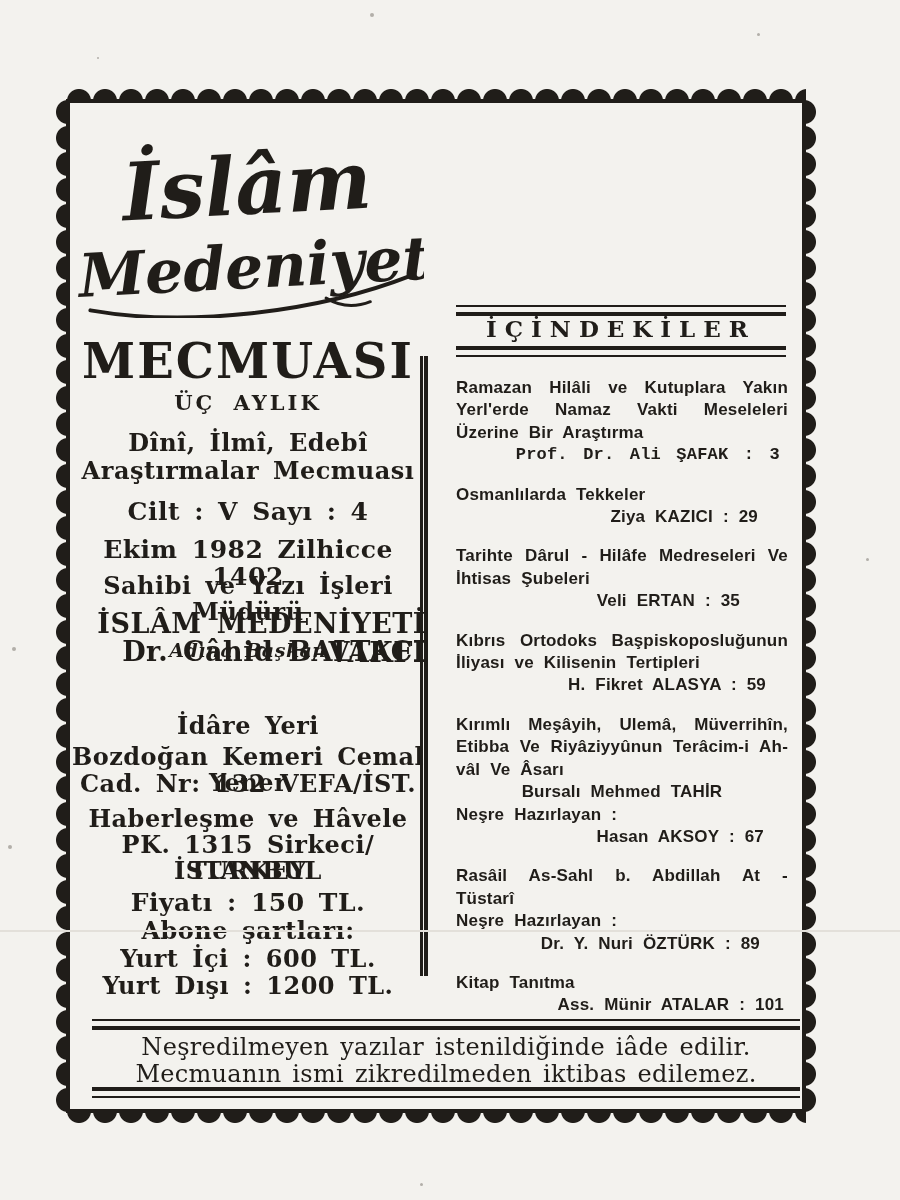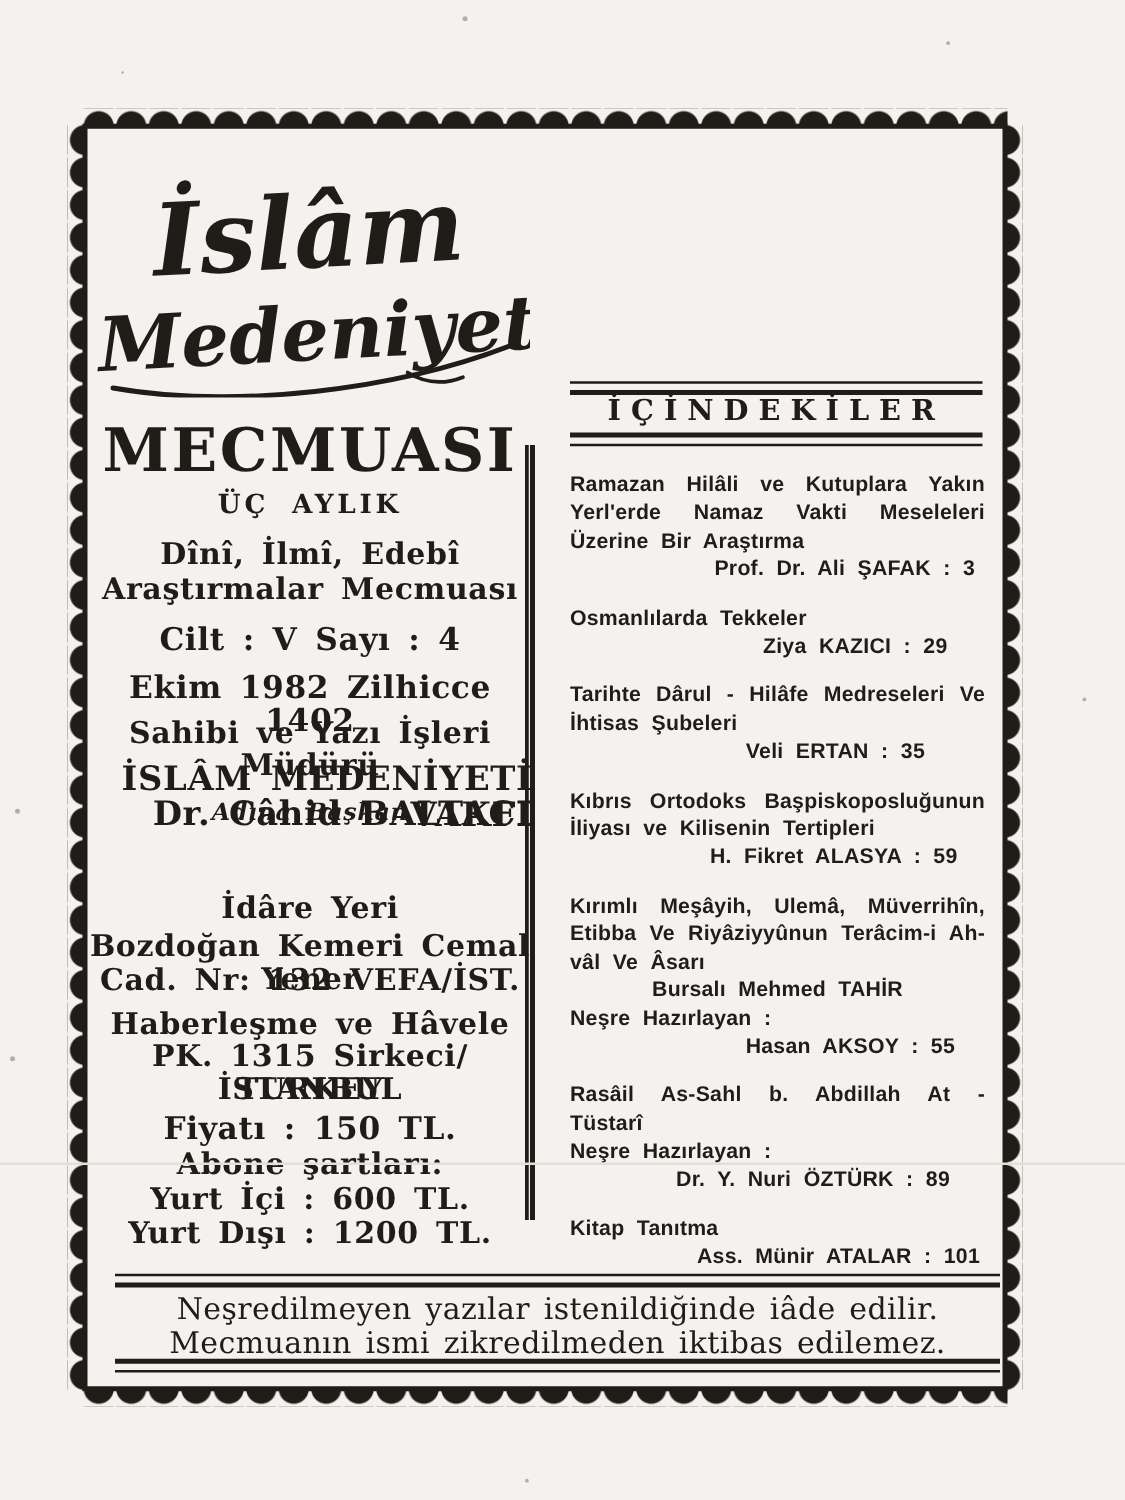--- a/index.html
+++ b/index.html
@@ -105,21 +105,21 @@
 <div class="ml fs24" style="top:973px">Yurt Dışı : 1200 TL.</div>
 
 <div class="rule-a toc-rule-top"></div>
 <div class="toc-header">İÇİNDEKİLER</div>
 <div class="rule-b toc-rule-bot"></div>
 <div class="toc-list">
     <div class="toc-item">
       <div class="toc-line justify">Ramazan Hilâli ve Kutuplara Yakın</div>
       <div class="toc-line justify">Yerl'erde Namaz Vakti Meseleleri</div>
       <div class="toc-line left">Üzerine Bir Araştırma</div>
-      <div class="toc-line right" style="padding-right: 8px;">Prof. Dr. Ali ŞAFAK :  3</div>
+      <div class="toc-line right" style="padding-right: 8px; font-family: Liberation Mono, monospace;">Prof. Dr. Ali ŞAFAK :  3</div>
     </div>
     <div class="toc-item">
       <div class="toc-line left">Osmanlılarda Tekkeler</div>
       <div class="toc-line right" style="padding-right: 30px;">Ziya KAZICI : 29</div>
     </div>
     <div class="toc-item">
       <div class="toc-line justify">Tarihte Dârul - Hilâfe Medreseleri Ve</div>
       <div class="toc-line left">İhtisas Şubeleri</div>
       <div class="toc-line right" style="padding-right: 48px;">Veli ERTAN : 35</div>
     </div>
@@ -127,21 +127,21 @@
       <div class="toc-line justify">Kıbrıs Ortodoks Başpiskoposluğunun</div>
       <div class="toc-line left">İliyası ve Kilisenin Tertipleri</div>
       <div class="toc-line right" style="padding-right: 22px;">H. Fikret ALASYA : 59</div>
     </div>
     <div class="toc-item">
       <div class="toc-line justify">Kırımlı Meşâyih, Ulemâ, Müverrihîn,</div>
       <div class="toc-line justify">Etibba Ve Riyâziyyûnun Terâcim-i Ah-</div>
       <div class="toc-line left">vâl Ve Âsarı</div>
       <div class="toc-line center">Bursalı Mehmed TAHİR</div>
       <div class="toc-line left">Neşre Hazırlayan :</div>
-      <div class="toc-line right" style="padding-right: 24px;">Hasan AKSOY : 55</div>
+      <div class="toc-line right" style="padding-right: 24px;">Hasan AKSOY : 67</div>
     </div>
     <div class="toc-item">
       <div class="toc-line justify">Rasâil As-Sahl b. Abdillah At - Tüstarî</div>
       <div class="toc-line left">Neşre Hazırlayan :</div>
       <div class="toc-line right" style="padding-right: 28px;">Dr. Y. Nuri ÖZTÜRK : 89</div>
     </div>
     <div class="toc-item">
       <div class="toc-line left">Kitap Tanıtma</div>
       <div class="toc-line right" style="padding-right: 4px;">Ass. Münir ATALAR : 101</div>
     </div>

